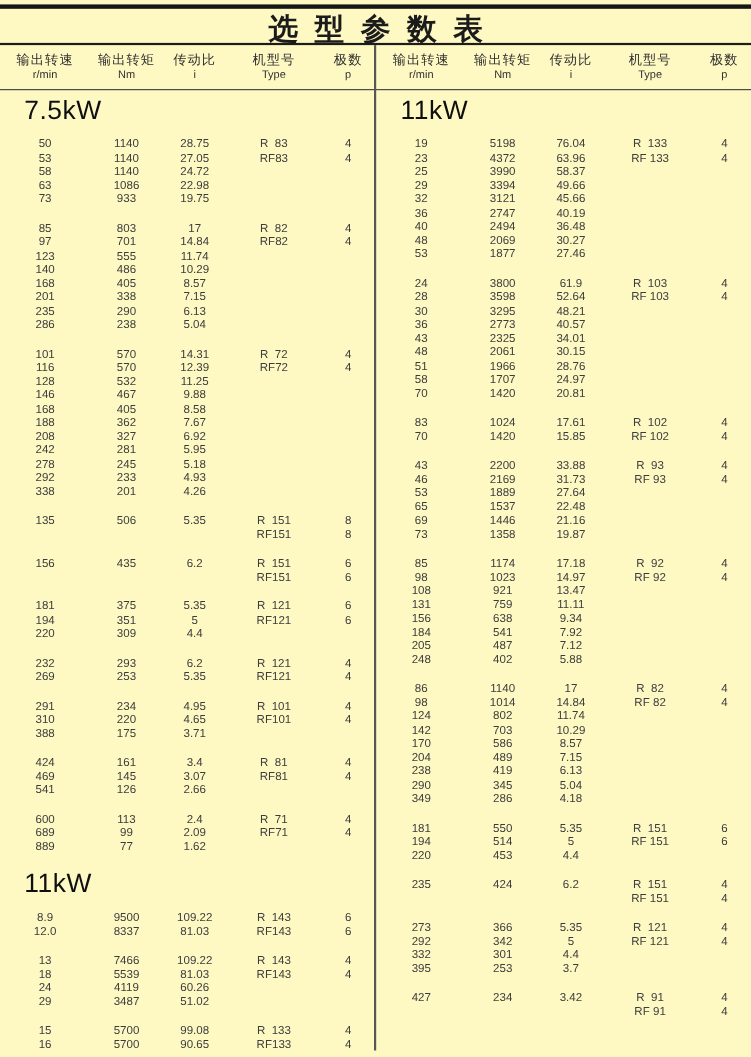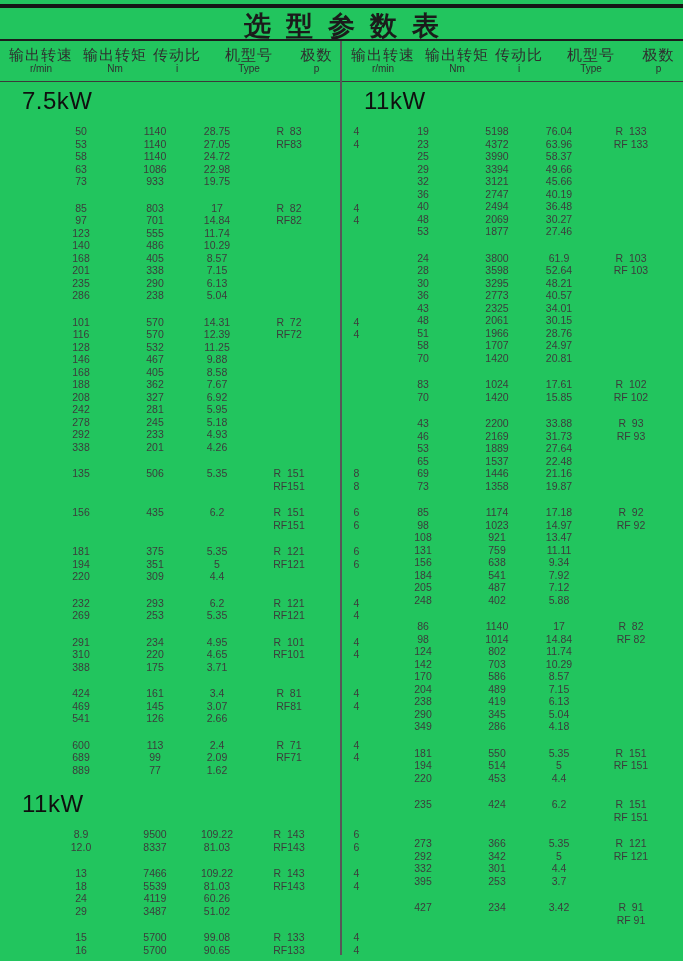--- a/index.html
+++ b/index.html
@@ -1,48 +1,48 @@
 <!DOCTYPE html>
 <html><head>
 <meta charset="utf-8">
 <style>
   html,body { margin:0; padding:0; background:#ffffff; }
   .page {
     position:relative; width:683px; height:961px; overflow:hidden;
-    background:#22c55e; color:#3a3a3a;
+    background:#fef9c3; color:#3a3a3a;
     font-family:"Liberation Sans", sans-serif;
   }
   .top-rule { position:absolute; top:4px; left:0; width:683px; height:4px; background:#161616; }
   .page-title {
     position:absolute; top:8px; left:0; width:683px; margin:0;
     text-align:center; font-size:27px; font-weight:bold; color:#1b1b1b;
     letter-spacing:15px; text-indent:15px; white-space:nowrap;
   }
   .title-rule { position:absolute; top:39px; left:0; width:683px; height:2px; background:#1c1c1c; }
   .header-rule { position:absolute; top:81px; left:0; width:683px; height:1px; background:#3a3a3a; }
   .v-divider { position:absolute; left:340px; top:41px; width:2px; height:914px; background:#575757; }
 
   .grid5 { display:grid; grid-template-columns:82px 66px 58px 86px 49px; }
 
   .half-headers { position:absolute; top:47px; width:341px; }
   #headers-left { left:0; }
   #headers-right { left:342px; }
   .hcell { text-align:center; }
-  .hlabel { font-size:15px; line-height:15px; color:#2f2f2f; letter-spacing:1px; }
+  .hlabel { font-size:12px; line-height:15px; color:#2f2f2f; letter-spacing:1px; }
   .hunit  { font-size:10px; line-height:14px; color:#2f2f2f; }
 
   .half { position:absolute; top:84px; width:341px; }
   #half-left { left:0; }
   #half-right { left:342px; }
 
   .power-title {
     font-size:24px; font-weight:normal; color:#0f0f0f;
     margin:3px 0 10px 22px; letter-spacing:0.5px; line-height:28px;
   }
-  .group { margin-bottom:14px;padding-left:40px; }
+  .group { margin-bottom:14px; }
   .row { line-height:12.5px; font-size:10.5px; color:#3c3c3c; }
   .cell { text-align:center; white-space:pre; }
 </style>
 </head>
 <body>
 
 <div class="page">
   <div class="top-rule"></div>
   <h1 class="page-title">选型参数表</h1>
   <div class="title-rule"></div>

